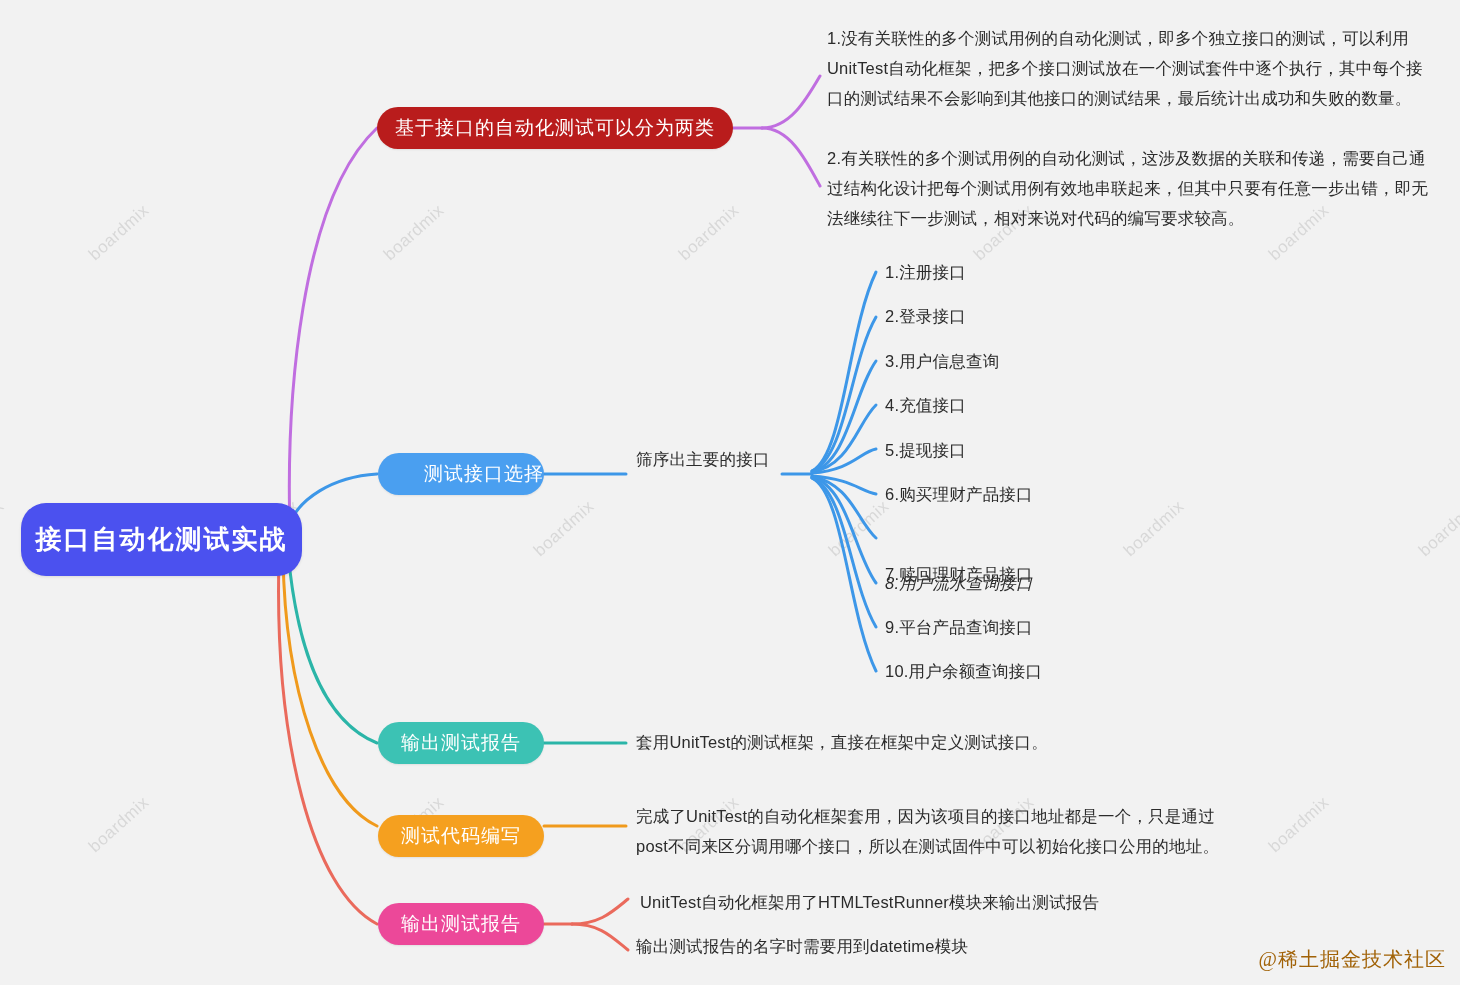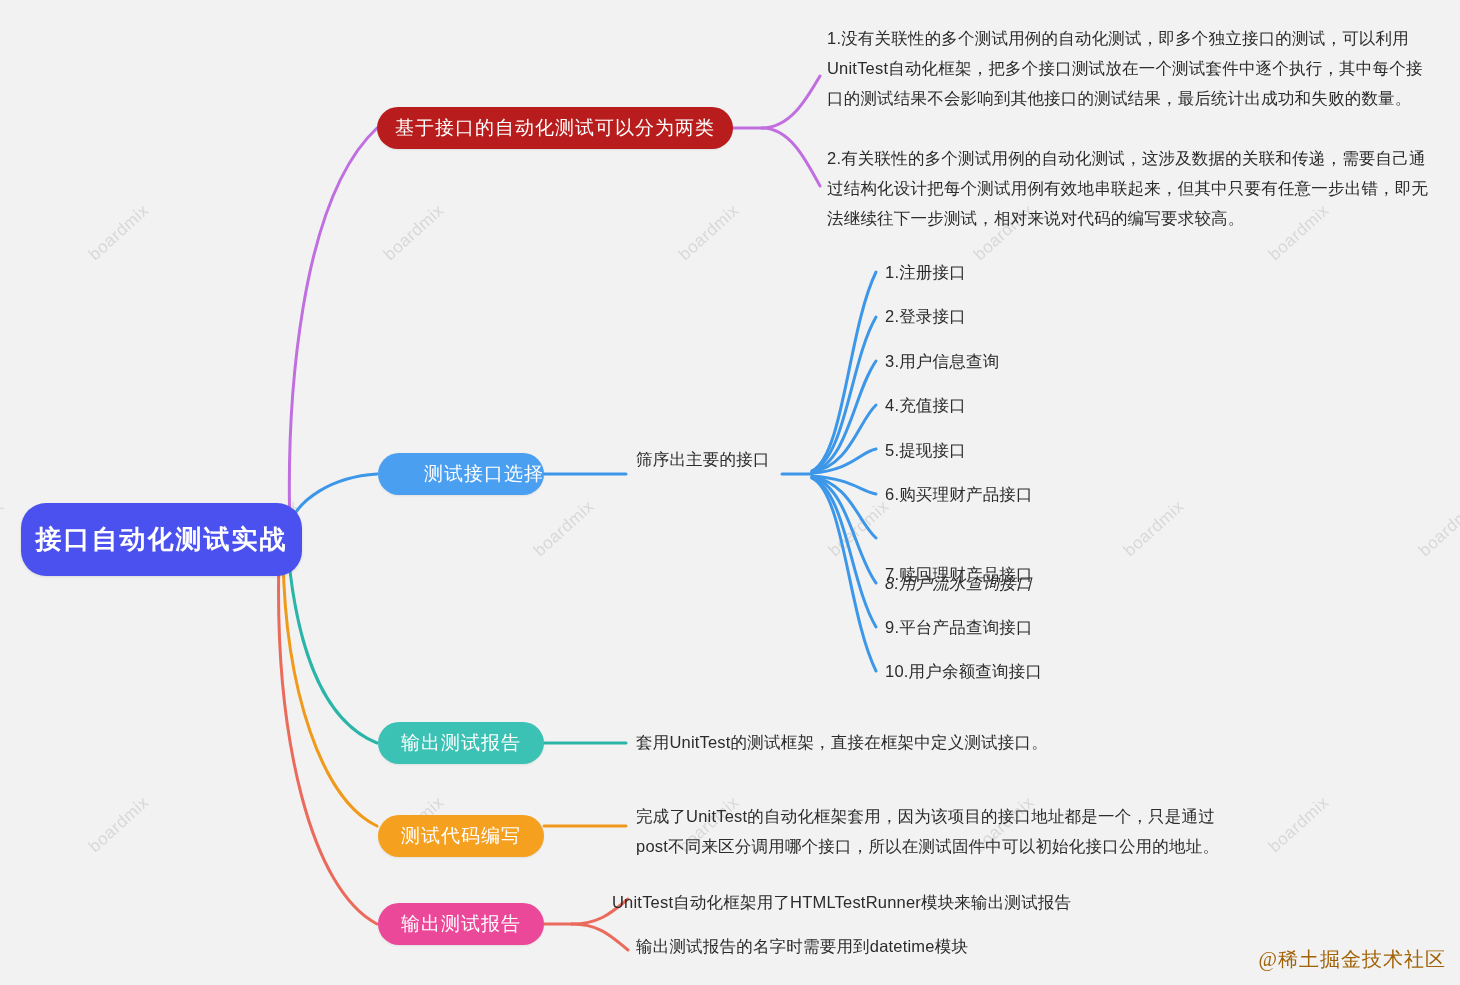--- a/index.html
+++ b/index.html
@@ -215,17 +215,17 @@
 <div class="iface-item" style="top:484px;">6.购买理财产品接口</div>
 <div class="iface-item" style="top:528px;margin-top:36px;">7.赎回理财产品接口</div>
 <div class="iface-item" style="top:573px;font-style:italic;">8.用户流水查询接口</div>
 <div class="iface-item" style="top:617px;">9.平台产品查询接口</div>
 <div class="iface-item" style="top:661px;">10.用户余额查询接口</div>
 
 <div class="leaf-label" style="left:636px; top:732px;">套用UnitTest的测试框架，直接在框架中定义测试接口。</div>
 
 <div class="textblock" style="left:636px; top:801px; width:610px;">完成了UnitTest的自动化框架套用，因为该项目的接口地址都是一个，只是通过post不同来区分调用哪个接口，所以在测试固件中可以初始化接口公用的地址。</div>
 
-<div class="leaf-label" style="left:612px; top:892px;">UnitTest自动化框架用了HTMLTestRunner模块来输出测试报告</div>
+<div class="leaf-label" style="left:640px; top:892px;">UnitTest自动化框架用了HTMLTestRunner模块来输出测试报告</div>
 
 <div class="leaf-label" style="left:636px; top:936px;">输出测试报告的名字时需要用到datetime模块</div>
 
 <div id="corner-watermark">@稀土掘金技术社区</div>
 
 </body></html>

